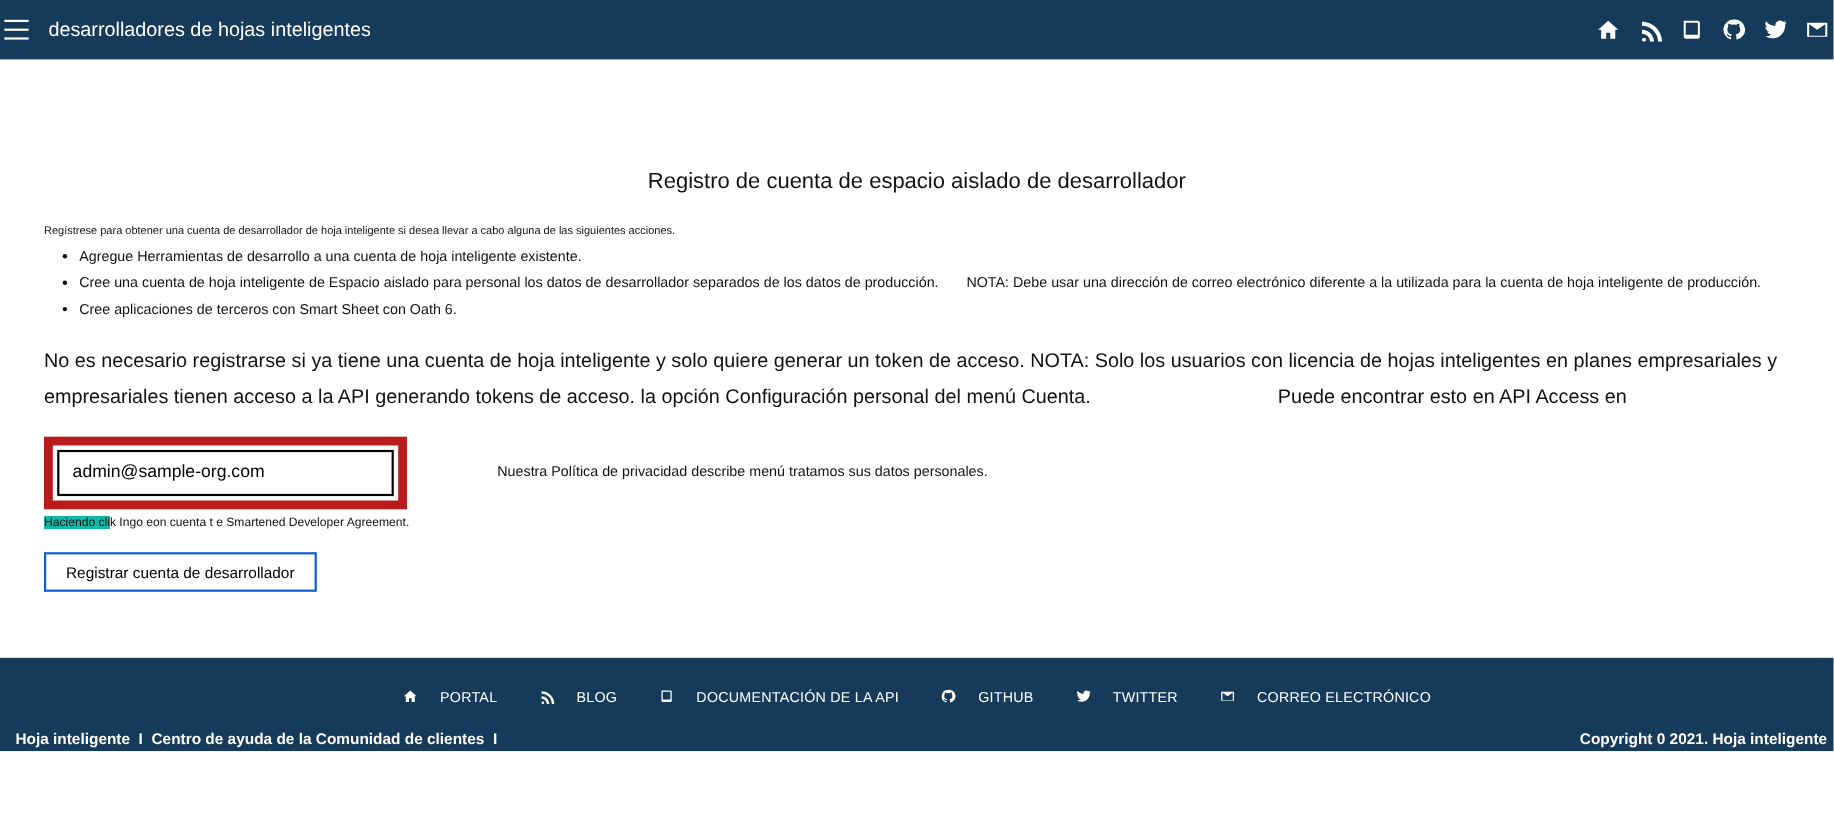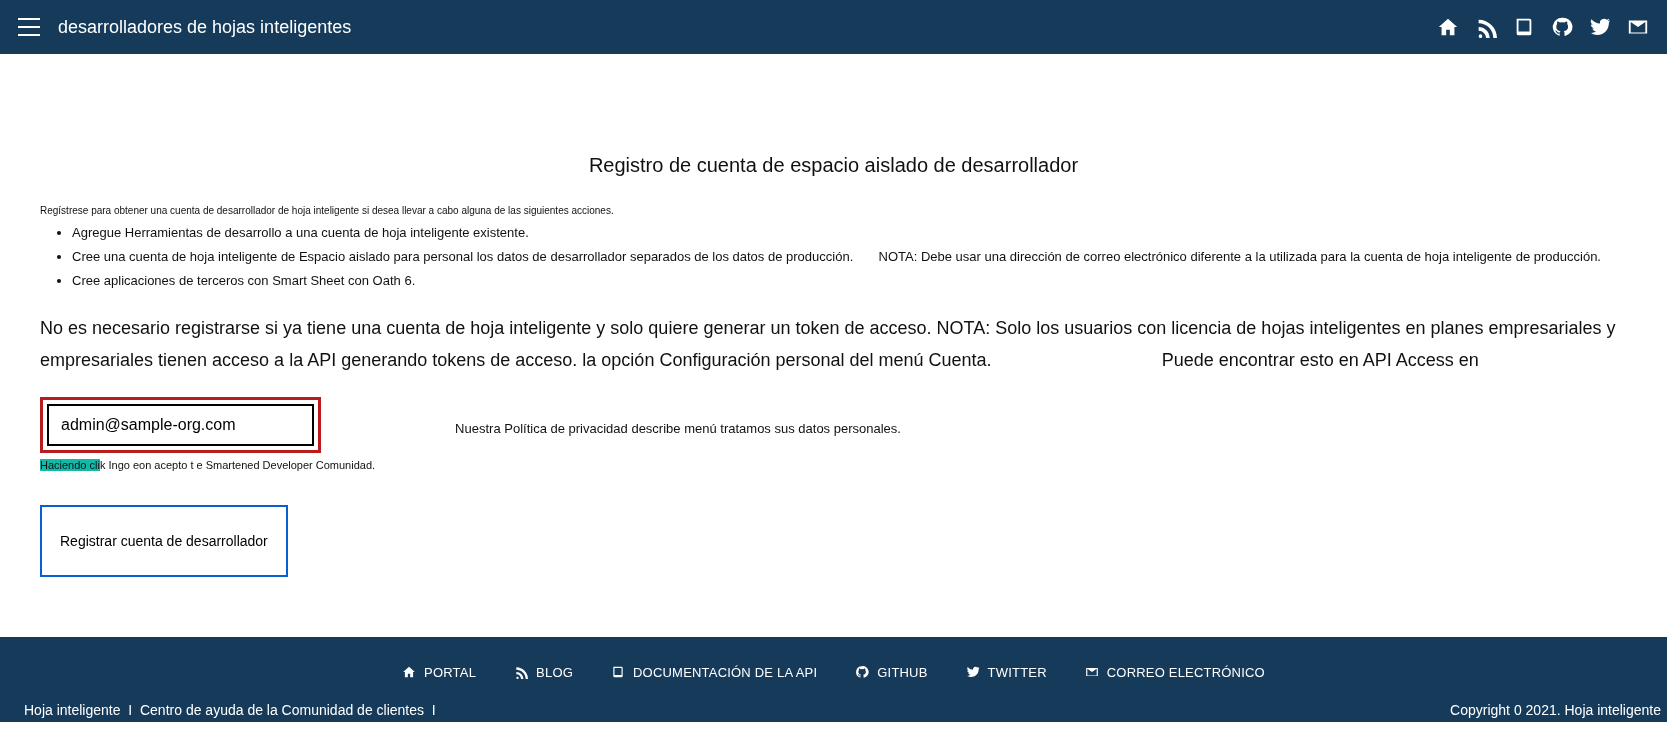--- a/index.html
+++ b/index.html
@@ -3,75 +3,75 @@
 <meta charset="utf-8">
 <style>
   * { box-sizing: border-box; margin: 0; padding: 0; }
   body { font-family: Arial, Helvetica, sans-serif; color: #111; background:#fff; width:1667px;}
   .topbar {
     background:#163a59;
     color:#fff;
     height:54px;
     display:flex;
     align-items:center;
-    padding:0 18px;
+    padding:0 4px;
     justify-content:space-between;
   }
   .topbar-left{display:flex;align-items:center;gap:18px;}
   .hamburger{width:22px;height:18px;display:flex;flex-direction:column;justify-content:space-between;cursor:pointer;}
   .hamburger span{display:block;height:2px;background:#fff;width:100%;}
   .site-title{font-size:18px;font-weight:400;}
   .topbar-icons{display:flex;gap:16px;align-items:center;}
   .topbar-icons svg{width:22px;height:22px;fill:#fff;cursor:pointer;}
   .content{padding:40px 40px 60px 40px;}
   h2.page-title{font-size:20px;font-weight:400;margin-bottom:28px;margin-top:60px;text-align:center;}
   p.intro{font-size:10px;margin-bottom:6px;}
   ul.bullets{margin-left:32px;margin-bottom:24px;}
   ul.bullets li{font-size:13px;margin:9px 0;list-style:disc;}
   p.notext{font-size:18px;line-height:1.8;margin-bottom:20px;}
   .action-row{display:flex;align-items:flex-start;gap:80px;}
   .email-box{
-    border:3px solid #b91c1c;
+    border:8px solid #b91c1c;
     padding:4px;
-    width:281px;
+    width:330px;
   }
   .email-inner{
     border:2px solid #000;
     padding:10px 12px;
     font-size:16px;
     color:#000;
     display:flex;
     align-items:center;
   }
   .email-inner input{
     border:none;outline:none;font-size:16px;width:100%;
   }
   @keyframes blink{50%{opacity:0;}}
   .agree{font-size:11px;margin-top:6px;}
   .agree .highlight{background:#14b8a6;}
   .privacy{font-size:13px;padding-top:24px;}
   .register-btn{
-    margin-top:34px;
+    margin-top:21px;
     border:2px solid #0b5dd3;
     background:#fff;
     font-size:14px;
-    padding:26px 18px;
+    padding:8px 18px;
     cursor:pointer;
   }
   .footer{
     background:#163a59;
     color:#fff;
     padding-top:20px;
   }
   .footer-nav{display:flex;justify-content:center;gap:38px;padding:8px 0 18px 0;font-size:13px;}
-  .footer-nav .fitem{display:flex;align-items:center;gap:8px;cursor:pointer;text-transform:uppercase;letter-spacing:0.2px;}
+  .footer-nav .fitem{display:flex;align-items:center;gap:20px;cursor:pointer;text-transform:uppercase;letter-spacing:0.2px;}
   .footer-nav svg{width:14px;height:14px;fill:#fff;}
   .footer-bottom{
     display:flex;justify-content:space-between;align-items:flex-end;
-    font-size:14px;padding:4px 6px 4px 24px;
+    font-size:14px;padding:4px 6px 4px 14px;font-weight:bold;
   }
   .footer-bottom a{color:#fff;text-decoration:none;}
 </style>
 </head>
 <body>
 
 <div class="topbar">
   <div class="topbar-left">
     <div class="hamburger">
       <span></span>
@@ -123,21 +123,21 @@
   </p>
 
   <div class="action-row">
     <div>
       <div class="email-box">
         <div class="email-inner">
           <input type="text" value="admin@sample-org.com" style="">
         </div>
       </div>
       <div class="agree">
-        <span class="highlight">Haciendo cli</span><span>k Ingo eon acepto t e Smartened Developer Comunidad.</span>
+        <span class="highlight">Haciendo cli</span><span>k Ingo eon cuenta t e Smartened Developer Agreement.</span>
       </div>
     </div>
     <div class="privacy">Nuestra Política de privacidad describe menú tratamos sus datos personales.</div>
   </div>
 
   <button class="register-btn">Registrar cuenta de desarrollador</button>
 </div>
 
 <div class="footer">
   <div class="footer-nav">

